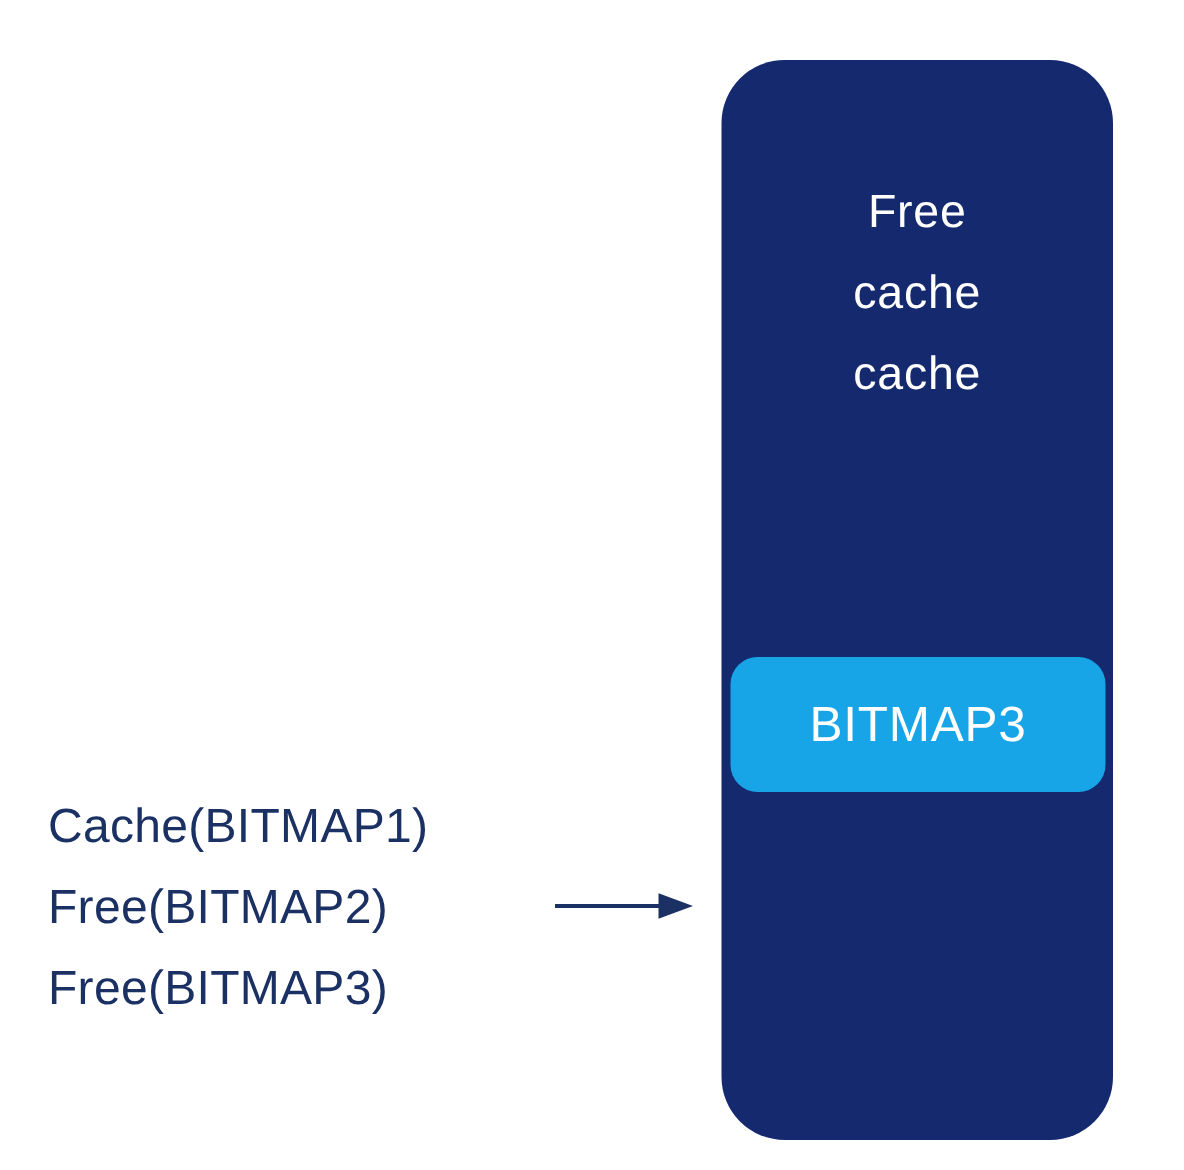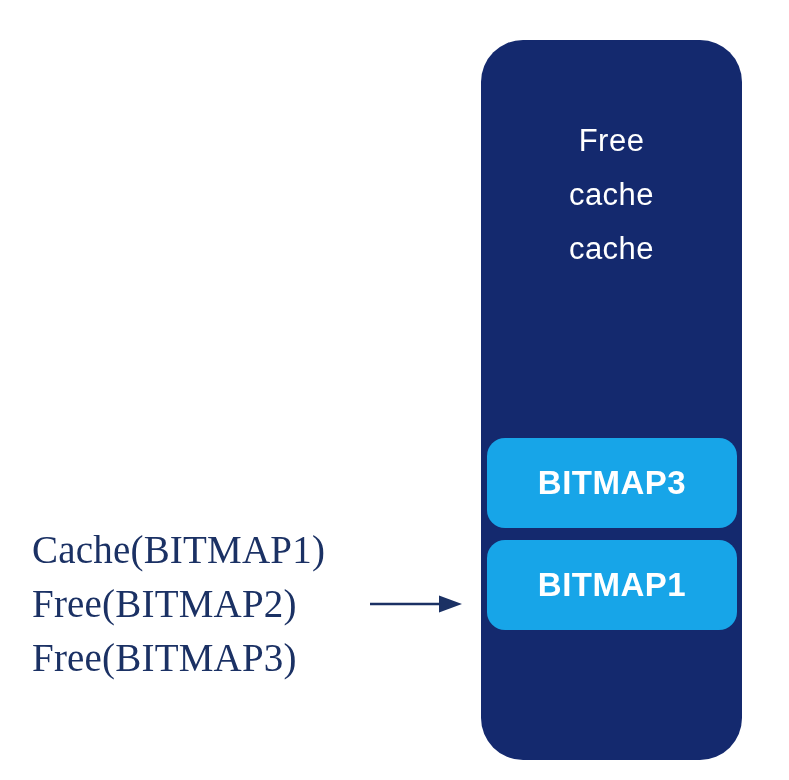--- a/index.html
+++ b/index.html
@@ -43,45 +43,43 @@
   }
   .free-title .line { display: block; }
 
   .blocks {
     position: absolute;
     left: 6px;
     top: 398px;
     width: 250px;
     display: flex;
     flex-direction: column;
-    gap: 12px;
-    font-weight: bold;
+    gap: 23px;
   }
   .block {
     height: 90px;
     background: var(--cyan);
     border-radius: 18px;
     display: flex;
     align-items: center;
     justify-content: center;
     color: var(--white);
     font-size: 33px;
     letter-spacing: 0.5px;
   }
 
   .ops {
     position: absolute;
     left: 32px;
     top: 523px;
     color: var(--navy-text);
-    font-size: 39px;
+    font-size: 32px;
     line-height: 54px;
     letter-spacing: 0.2px;
     white-space: nowrap;
-    font-family: Liberation Serif, serif;
   }
   .ops .op { display: block; }
 
   .cache-arrow {
     position: absolute;
     left: 368px;
     top: 591px;
     width: 96px;
     height: 26px;
   }
@@ -95,23 +93,20 @@
     <div class="free-title">
       <span class="line">Free</span>
       <span class="line">cache</span>
       <span class="line">cache</span>
     </div>
 
     <div class="blocks">
       <div class="block">
         <span>BITMAP3</span>
       </div>
-      <div class="block">
-        <span>BITMAP1</span>
-      </div>
     </div>
   </div>
 
   <div class="ops">
     <span class="op">Cache(BITMAP1)</span>
     <span class="op">Free(BITMAP2)</span>
     <span class="op">Free(BITMAP3)</span>
   </div>
 
   <svg class="cache-arrow" viewBox="0 0 96 26" xmlns="http://www.w3.org/2000/svg">

